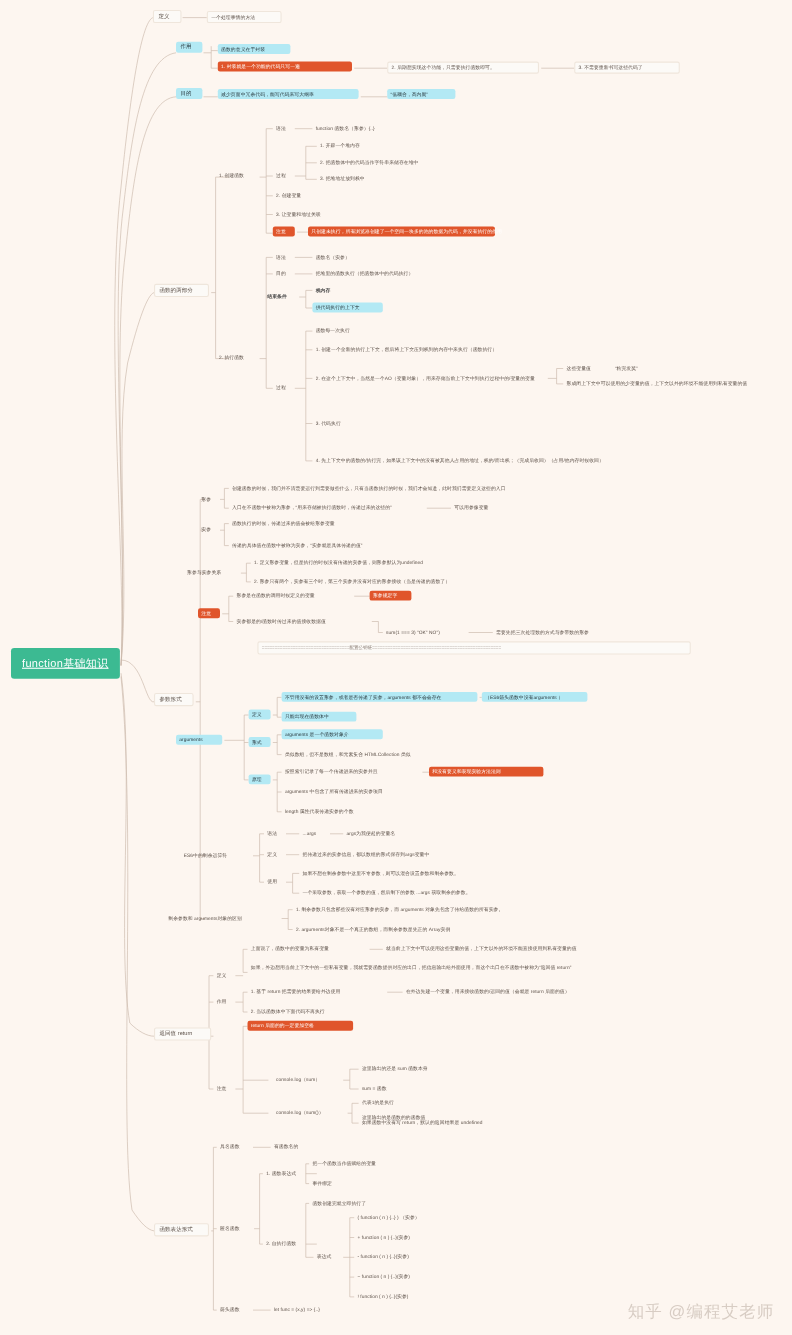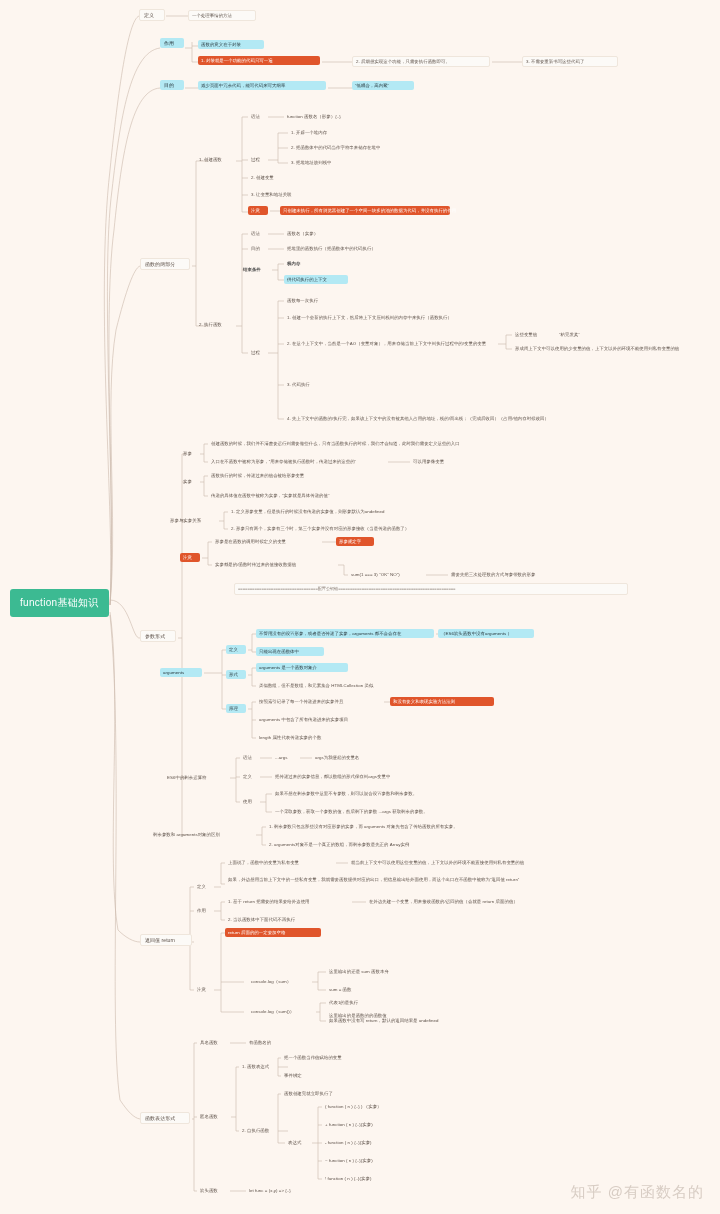--- a/index.html
+++ b/index.html
@@ -30,20 +30,21 @@
   .bold{font-weight:bold;}
   .root{
     position:absolute;
     background:#3cba92;
     color:#ffffff;
     font-size:10px;
     padding:7px 10px;
     border-radius:3px;
     white-space:nowrap;
     letter-spacing:0.3px;
+    text-decoration:underline;
   }
   .sep{
     position:absolute;
     font-size:4.2px;
     color:#8d8179;
     background:#fcfaf7;
     border:0.4px solid #efe6dc;
     padding:2px 3px;
     border-radius:2px;
     letter-spacing:-0.1px;
@@ -137,21 +138,21 @@
       <path d="M288,1131 L278,1131 M278,1094 L278,1143 M278,1094 L281,1094 M278,1143 L285,1143"></path>
       <path d="M312,1143 L318,1143 M318,1107 L318,1179 M318,1107 L322,1107 M318,1125 L322,1125 M318,1143 L322,1143 M318,1161 L322,1161 M318,1179 L322,1179"></path>
       <path d="M230,1191 L246,1191"></path>
     </g>
   </svg>
 
   <div class="root" style="left:10px;top:589px;">function基础知识</div>
 
   <div class="sep" style="left:234px;top:583px;width:386px;">==================================配置公钥链==================================================</div>
 
-  <div class="watermark">知乎 @有函数名的</div>
+  <div class="watermark">知乎 @编程艾老师</div>
 <div class="node plain b2" style="left: 139px; top: 9px; width: 26px;">定义</div>
     <div class="node plain" style="left: 188px; top: 10px; width: 68px;">一个处理事情的方法</div>
     <div class="node cyan b2" style="left: 160px; top: 38px; width: 24px;">作用</div>
     <div class="node cyan" style="left: 198px; top: 40px; width: 66px;">函数的意义在于封装</div>
     <div class="node orange" style="left: 198px; top: 56px; width: 122px;">1. 封装就是一个功能的代码只写一遍</div>
     <div class="node plain" style="left: 352px; top: 56px; width: 138px;">2. 后期想实现这个功能，只需要执行函数即可。</div>
     <div class="node plain" style="left: 522px; top: 56px; width: 96px;">3. 不需要重新书写这些代码了</div>
     <div class="node cyan b2" style="left: 160px; top: 80px; width: 24px;">目的</div>
     <div class="node cyan" style="left: 198px; top: 81px; width: 128px;">减少页面中冗余代码，能写代码来写大纲率</div>
     <div class="node cyan" style="left: 352px; top: 81px; width: 62px;">“低耦合，高内聚”</div>

